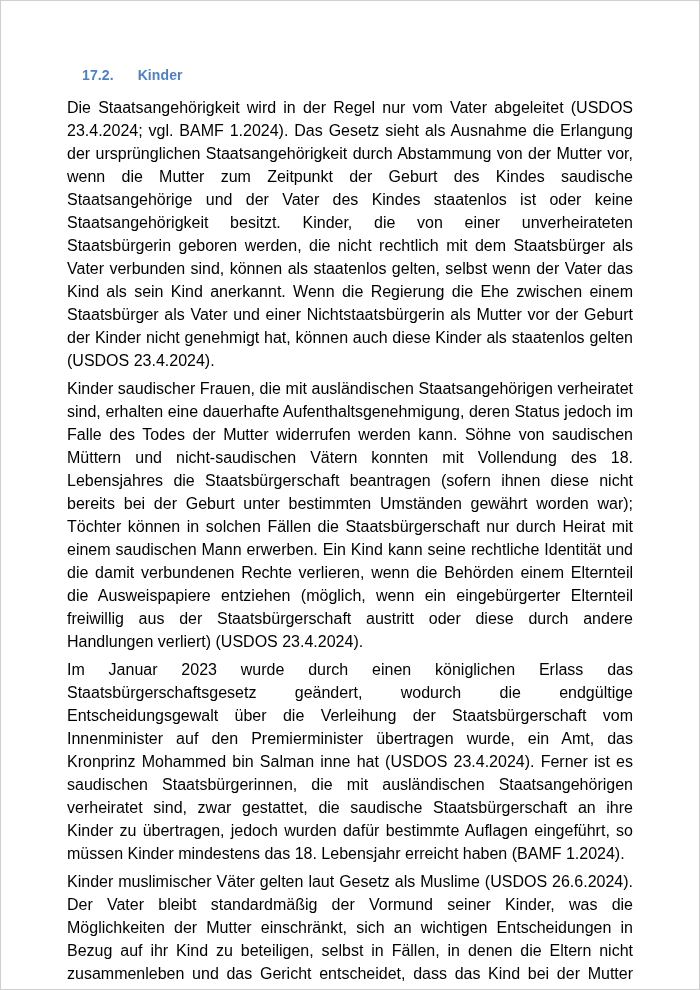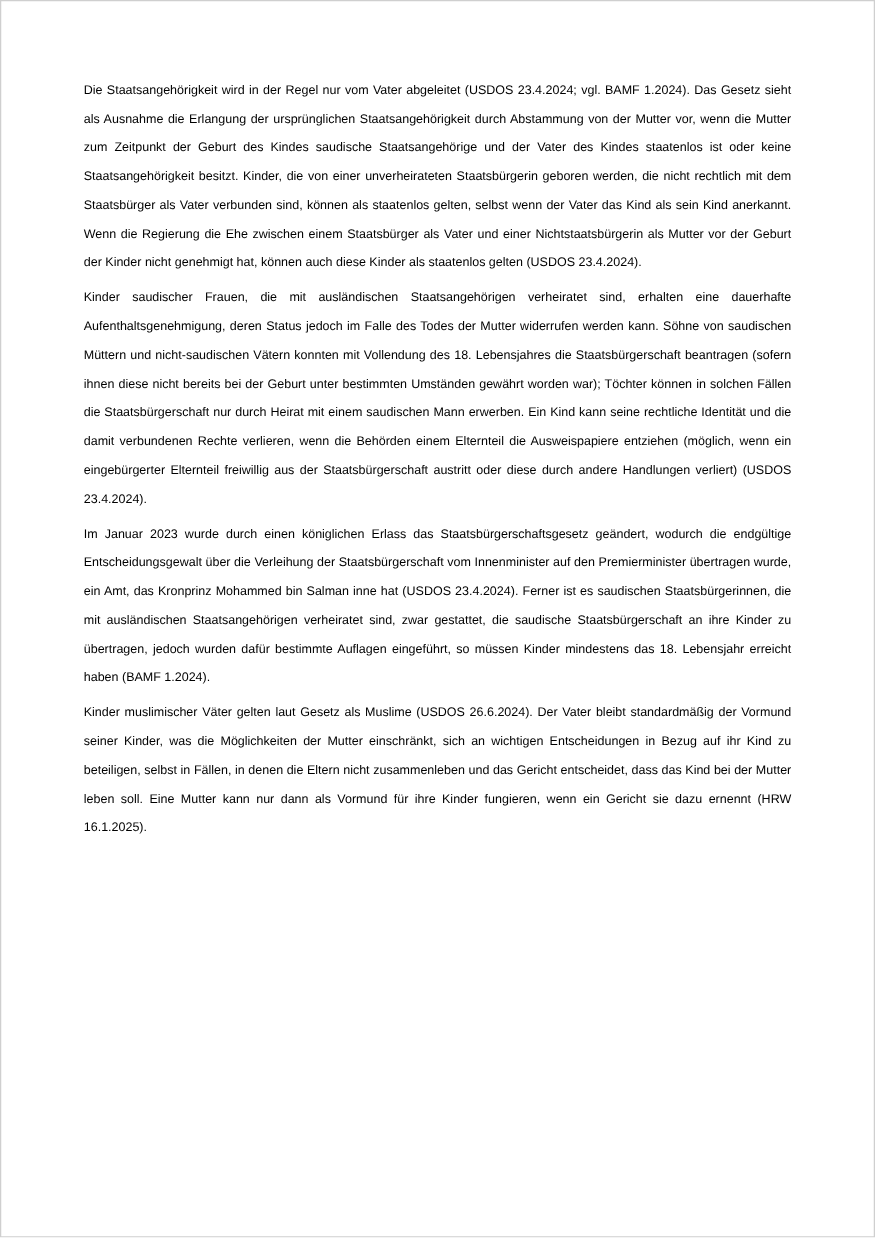--- a/index.html
+++ b/index.html
@@ -26,21 +26,21 @@
     padding-left: 15px;
     margin-top: 6px;
     margin-bottom: 13px;
     letter-spacing: 0.1px;
   }
   .heading .num {
     display: inline-block;
     margin-right: 24px;
   }
   .body-text p {
-    font-size: 10px;
+    font-size: 16px;
     line-height: 23px;
     text-align: justify;
     color: #000000;
     margin-bottom: 5px;
   }
   .footer {
     position: absolute;
     bottom: 66px;
     left: 0;
     right: 0;
@@ -57,20 +57,23 @@
   }
   .footer .bold {
     font-weight: bold;
   }
 </style>
 </head>
 <body>
 
 <div class="page">
 
+  <div class="heading">
+    <span class="num">17.2.</span><span>Kinder</span>
+  </div>
 
   <div class="body-text">
     <p>Die Staatsangehörigkeit wird in der Regel nur vom Vater abgeleitet (USDOS 23.4.2024; vgl. BAMF 1.2024). Das Gesetz sieht als Ausnahme die Erlangung der ursprünglichen Staatsangehörigkeit durch Abstammung von der Mutter vor, wenn die Mutter zum Zeitpunkt der Geburt des Kindes saudische Staatsangehörige und der Vater des Kindes staatenlos ist oder keine Staatsangehörigkeit besitzt. Kinder, die von einer unverheirateten Staatsbürgerin geboren werden, die nicht rechtlich mit dem Staatsbürger als Vater verbunden sind, können als staatenlos gelten, selbst wenn der Vater das Kind als sein Kind anerkannt. Wenn die Regierung die Ehe zwischen einem Staatsbürger als Vater und einer Nichtstaatsbürgerin als Mutter vor der Geburt der Kinder nicht genehmigt hat, können auch diese Kinder als staatenlos gelten (USDOS 23.4.2024).</p>
     <p>Kinder saudischer Frauen, die mit ausländischen Staatsangehörigen verheiratet sind, erhalten eine dauerhafte Aufenthaltsgenehmigung, deren Status jedoch im Falle des Todes der Mutter widerrufen werden kann. Söhne von saudischen Müttern und nicht-saudischen Vätern konnten mit Vollendung des 18. Lebensjahres die Staatsbürgerschaft beantragen (sofern ihnen diese nicht bereits bei der Geburt unter bestimmten Umständen gewährt worden war); Töchter können in solchen Fällen die Staatsbürgerschaft nur durch Heirat mit einem saudischen Mann erwerben. Ein Kind kann seine rechtliche Identität und die damit verbundenen Rechte verlieren, wenn die Behörden einem Elternteil die Ausweispapiere entziehen (möglich, wenn ein eingebürgerter Elternteil freiwillig aus der Staatsbürgerschaft austritt oder diese durch andere Handlungen verliert) (USDOS 23.4.2024).</p>
     <p>Im Januar 2023 wurde durch einen königlichen Erlass das Staatsbürgerschaftsgesetz geändert, wodurch die endgültige Entscheidungsgewalt über die Verleihung der Staatsbürgerschaft vom Innenminister auf den Premierminister übertragen wurde, ein Amt, das Kronprinz Mohammed bin Salman inne hat (USDOS 23.4.2024). Ferner ist es saudischen Staatsbürgerinnen, die mit ausländischen Staatsangehörigen verheiratet sind, zwar gestattet, die saudische Staatsbürgerschaft an ihre Kinder zu übertragen, jedoch wurden dafür bestimmte Auflagen eingeführt, so müssen Kinder mindestens das 18. Lebensjahr erreicht haben (BAMF 1.2024).</p>
     <p>Kinder muslimischer Väter gelten laut Gesetz als Muslime (USDOS 26.6.2024). Der Vater bleibt standardmäßig der Vormund seiner Kinder, was die Möglichkeiten der Mutter einschränkt, sich an wichtigen Entscheidungen in Bezug auf ihr Kind zu beteiligen, selbst in Fällen, in denen die Eltern nicht zusammenleben und das Gericht entscheidet, dass das Kind bei der Mutter leben soll. Eine Mutter kann nur dann als Vormund für ihre Kinder fungieren, wenn ein Gericht sie dazu ernennt (HRW 16.1.2025).</p>
   </div>
 
 
 </div>

